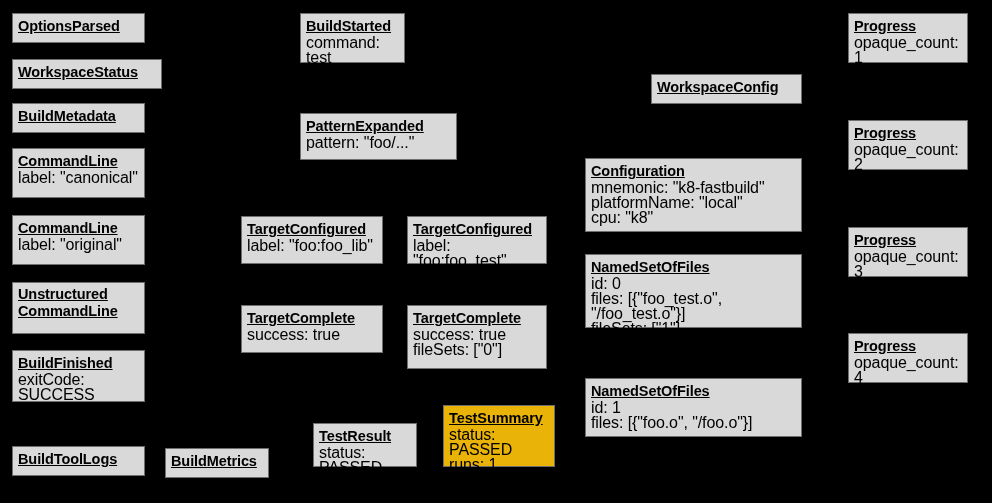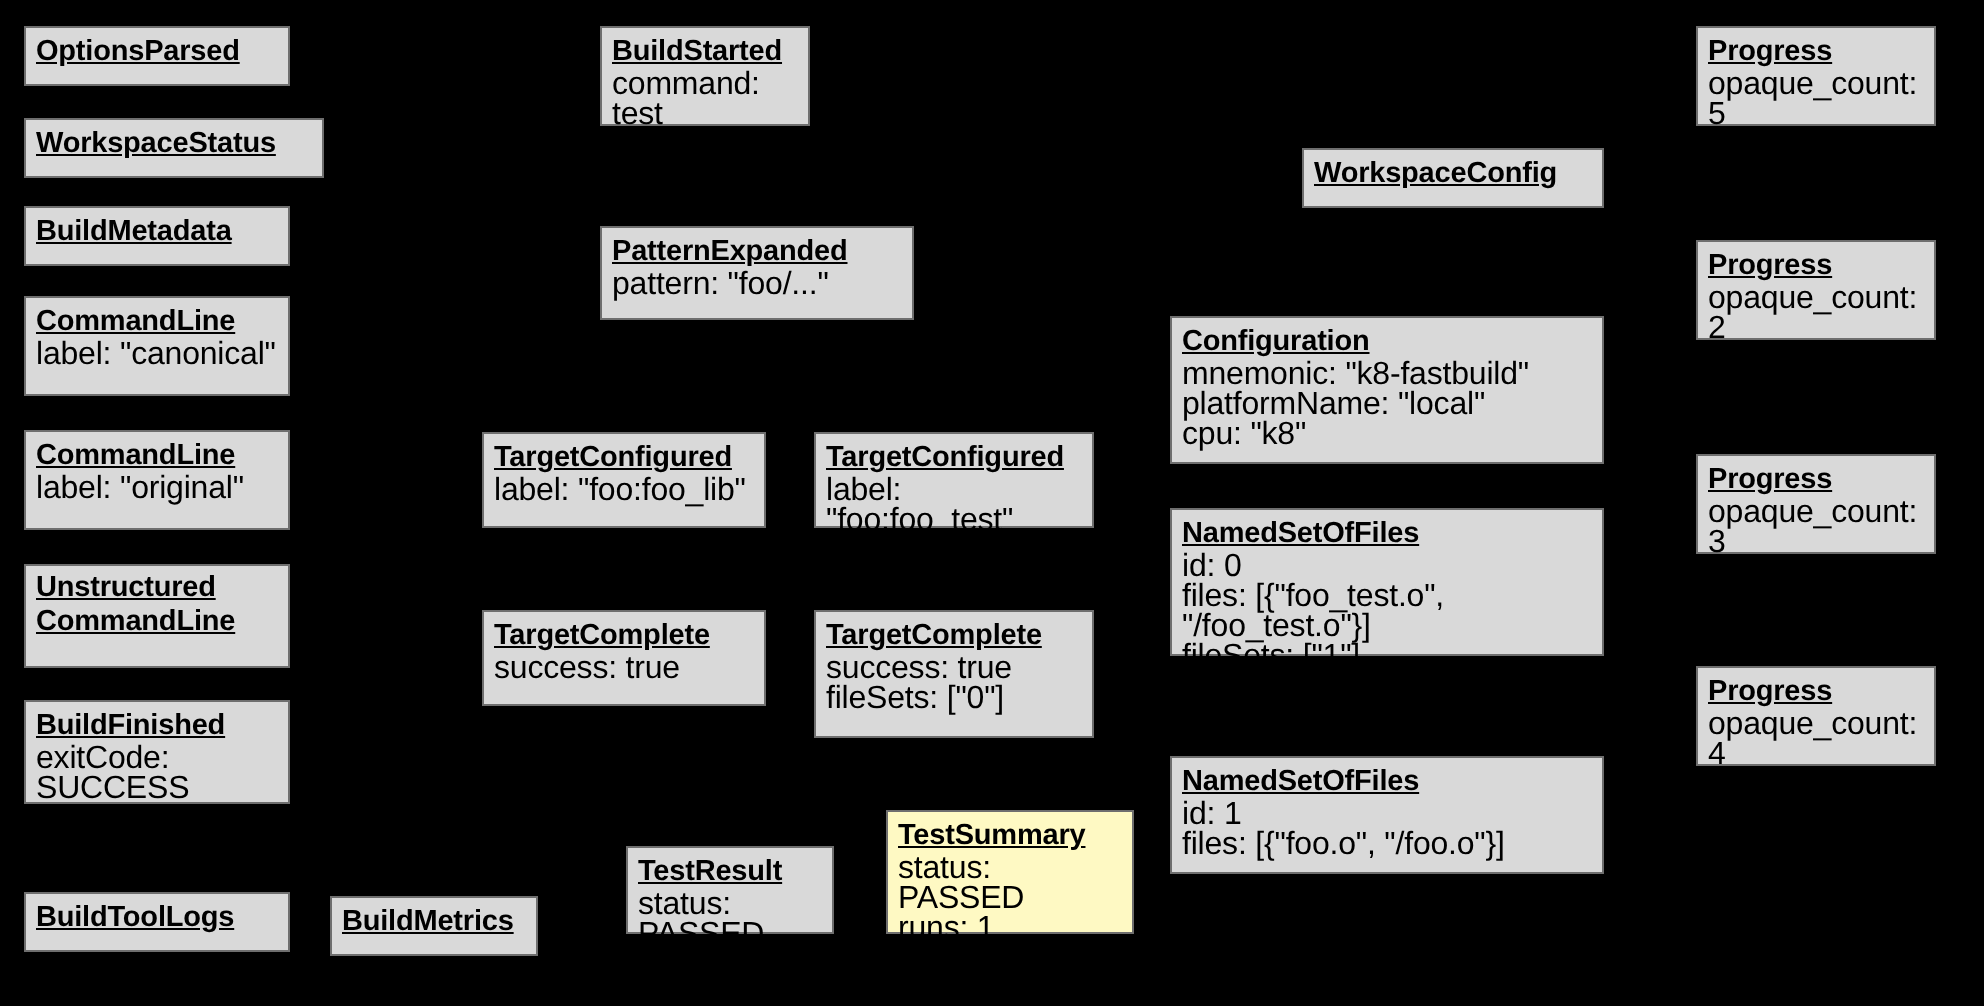--- a/index.html
+++ b/index.html
@@ -97,21 +97,21 @@
     </div>
     <div class="node" style="left: 407px; top: 305px; width: 140px; height: 64px; background: rgb(217, 217, 217); border-color: rgb(110, 110, 110); color: rgb(0, 0, 0);">
       <div><span class="node-title">TargetComplete</span></div>
       <div class="node-fields">success: true
 fileSets: ["0"]</div>
     </div>
     <div class="node" style="left: 313px; top: 423px; width: 104px; height: 44px; background: rgb(217, 217, 217); border-color: rgb(110, 110, 110); color: rgb(0, 0, 0);">
       <div><span class="node-title">TestResult</span></div>
       <div class="node-fields">status: PASSED</div>
     </div>
-    <div class="node" style="left: 443px; top: 405px; width: 124px; height: 62px; background: #fef9c3; border-color: rgb(110, 110, 110); color: rgb(0, 0, 0);">
+    <div class="node" style="left: 443px; top: 405px; width: 112px; height: 62px; background: #eab308; border-color: rgb(110, 110, 110); color: rgb(0, 0, 0);">
       <div><span class="node-title">TestSummary</span></div>
       <div class="node-fields">status: PASSED
 runs: 1</div>
     </div>
     <div class="node title-only" style="left: 651px; top: 74px; width: 151px; height: 30px; background: rgb(217, 217, 217); border-color: rgb(110, 110, 110); color: rgb(0, 0, 0);">
       <div><span class="node-title">WorkspaceConfig</span></div>
     </div>
     <div class="node" style="left: 585px; top: 158px; width: 217px; height: 74px; background: rgb(217, 217, 217); border-color: rgb(110, 110, 110); color: rgb(0, 0, 0);">
       <div><span class="node-title">Configuration</span></div>
       <div class="node-fields">mnemonic: "k8-fastbuild"
@@ -124,21 +124,21 @@
 files: [{"foo_test.o", "/foo_test.o"}]
 fileSets: ["1"]</div>
     </div>
     <div class="node" style="left: 585px; top: 378px; width: 217px; height: 59px; background: rgb(217, 217, 217); border-color: rgb(110, 110, 110); color: rgb(0, 0, 0);">
       <div><span class="node-title">NamedSetOfFiles</span></div>
       <div class="node-fields">id: 1
 files: [{"foo.o", "/foo.o"}]</div>
     </div>
     <div class="node" style="left: 848px; top: 13px; width: 120px; height: 50px; background: rgb(217, 217, 217); border-color: rgb(110, 110, 110); color: rgb(0, 0, 0);">
       <div><span class="node-title">Progress</span></div>
-      <div class="node-fields">opaque_count: 5</div>
+      <div class="node-fields">opaque_count: 1</div>
     </div>
     <div class="node" style="left: 848px; top: 120px; width: 120px; height: 50px; background: rgb(217, 217, 217); border-color: rgb(110, 110, 110); color: rgb(0, 0, 0);">
       <div><span class="node-title">Progress</span></div>
       <div class="node-fields">opaque_count: 2</div>
     </div>
     <div class="node" style="left: 848px; top: 227px; width: 120px; height: 50px; background: rgb(217, 217, 217); border-color: rgb(110, 110, 110); color: rgb(0, 0, 0);">
       <div><span class="node-title">Progress</span></div>
       <div class="node-fields">opaque_count: 3</div>
     </div>
     <div class="node" style="left: 848px; top: 333px; width: 120px; height: 50px; background: rgb(217, 217, 217); border-color: rgb(110, 110, 110); color: rgb(0, 0, 0);">

